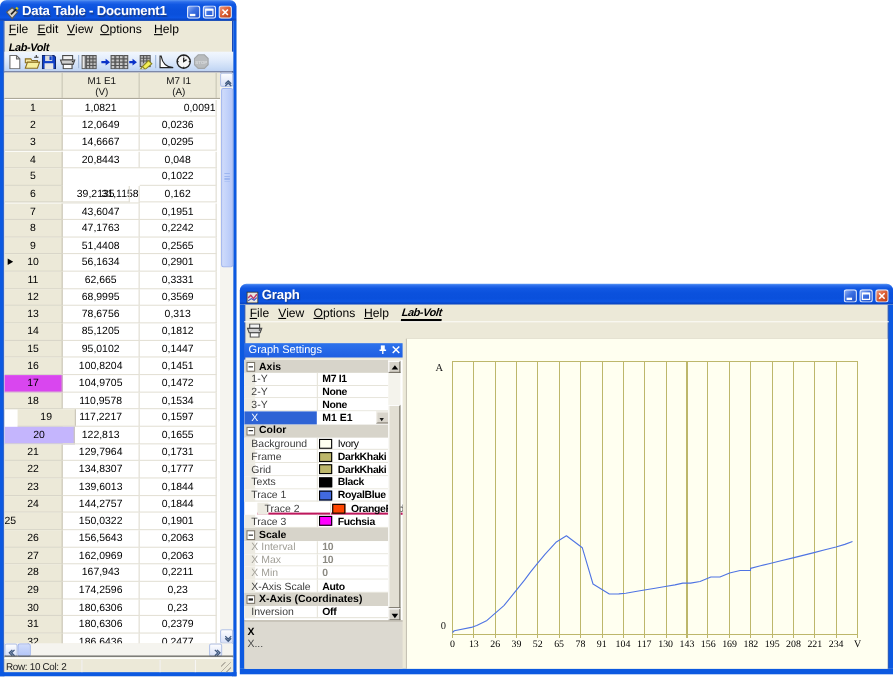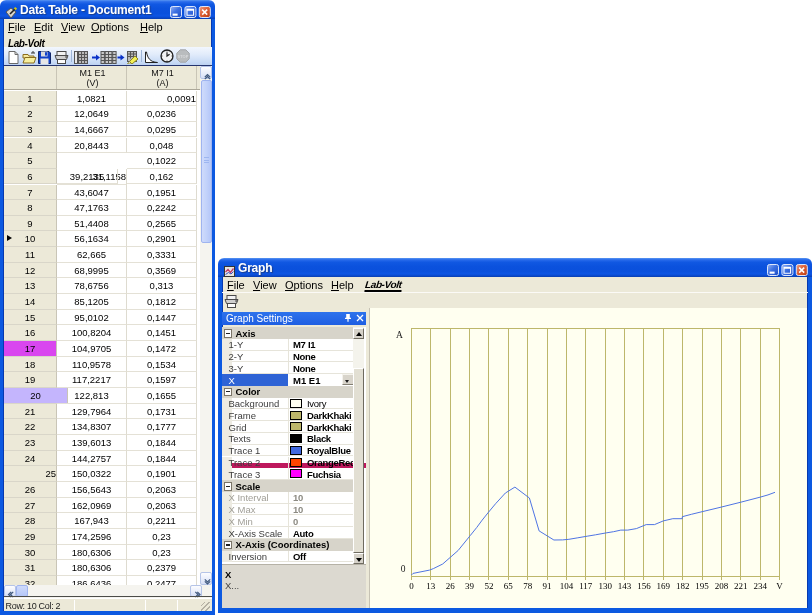--- a/index.html
+++ b/index.html
@@ -232,21 +232,21 @@
         <div style="position:absolute;left:0;top:0;width:53px;height:15.66px;background:#d946ef;border-right:1px solid #c9c5b6;border-bottom:1px solid #d9d6c9;text-align:center;line-height:15px">17</div>
         <div style="position:absolute;left:53px;top:0;width:70px;height:15.66px;border-right:1px solid #dedbd0;border-bottom:1px solid #e4e1d6;text-align:center;line-height:15px">104,9705</div>
         <div style="position:absolute;left:123px;top:0;width:70px;height:15.66px;border-right:1px solid #dedbd0;border-bottom:1px solid #e4e1d6;text-align:center;line-height:15px">0,1472</div>
       </div>
       <div style="position:absolute;left:0;top:266.2px;width:196px;height:15.66px">
         <div style="position:absolute;left:0;top:0;width:53px;height:15.66px;background:#ece9d8;border-right:1px solid #c9c5b6;border-bottom:1px solid #d9d6c9;text-align:center;line-height:15px">18</div>
         <div style="position:absolute;left:53px;top:0;width:70px;height:15.66px;border-right:1px solid #dedbd0;border-bottom:1px solid #e4e1d6;text-align:center;line-height:15px">110,9578</div>
         <div style="position:absolute;left:123px;top:0;width:70px;height:15.66px;border-right:1px solid #dedbd0;border-bottom:1px solid #e4e1d6;text-align:center;line-height:15px">0,1534</div>
       </div>
       <div style="position:absolute;left:0;top:281.9px;width:196px;height:15.66px">
-        <div style="position:absolute;left:0;top:0;width:53px;height:15.66px;background:#ece9d8;border-right:1px solid #c9c5b6;border-bottom:1px solid #d9d6c9;text-align:center;line-height:15px">19</div>
+        <div style="position:absolute;left:12px;top:0;width:53px;height:15.66px;background:#ece9d8;border-right:1px solid #c9c5b6;border-bottom:1px solid #d9d6c9;text-align:center;line-height:15px">19</div>
         <div style="position:absolute;left:53px;top:0;width:70px;height:15.66px;border-right:1px solid #dedbd0;border-bottom:1px solid #e4e1d6;text-align:center;line-height:15px">117,2217</div>
         <div style="position:absolute;left:123px;top:0;width:70px;height:15.66px;border-right:1px solid #dedbd0;border-bottom:1px solid #e4e1d6;text-align:center;line-height:15px">0,1597</div>
       </div>
       <div style="position:absolute;left:0;top:297.5px;width:196px;height:15.66px">
         <div style="position:absolute;left:0;top:0;width:64px;height:15.66px;background:#c4b5fd;border-right:1px solid #c9c5b6;border-bottom:1px solid #d9d6c9;text-align:center;line-height:15px">20</div>
         <div style="position:absolute;left:53px;top:0;width:70px;height:15.66px;border-right:1px solid #dedbd0;border-bottom:1px solid #e4e1d6;text-align:center;line-height:15px">122,813</div>
         <div style="position:absolute;left:123px;top:0;width:70px;height:15.66px;border-right:1px solid #dedbd0;border-bottom:1px solid #e4e1d6;text-align:center;line-height:15px">0,1655</div>
       </div>
       <div style="position:absolute;left:0;top:313.2px;width:196px;height:15.66px">
         <div style="position:absolute;left:0;top:0;width:53px;height:15.66px;background:#ece9d8;border-right:1px solid #c9c5b6;border-bottom:1px solid #d9d6c9;text-align:center;line-height:15px">21</div>
@@ -262,21 +262,21 @@
         <div style="position:absolute;left:0;top:0;width:53px;height:15.66px;background:#ece9d8;border-right:1px solid #c9c5b6;border-bottom:1px solid #d9d6c9;text-align:center;line-height:15px">23</div>
         <div style="position:absolute;left:53px;top:0;width:70px;height:15.66px;border-right:1px solid #dedbd0;border-bottom:1px solid #e4e1d6;text-align:center;line-height:15px">139,6013</div>
         <div style="position:absolute;left:123px;top:0;width:70px;height:15.66px;border-right:1px solid #dedbd0;border-bottom:1px solid #e4e1d6;text-align:center;line-height:15px">0,1844</div>
       </div>
       <div style="position:absolute;left:0;top:360.2px;width:196px;height:15.66px">
         <div style="position:absolute;left:0;top:0;width:53px;height:15.66px;background:#ece9d8;border-right:1px solid #c9c5b6;border-bottom:1px solid #d9d6c9;text-align:center;line-height:15px">24</div>
         <div style="position:absolute;left:53px;top:0;width:70px;height:15.66px;border-right:1px solid #dedbd0;border-bottom:1px solid #e4e1d6;text-align:center;line-height:15px">144,2757</div>
         <div style="position:absolute;left:123px;top:0;width:70px;height:15.66px;border-right:1px solid #dedbd0;border-bottom:1px solid #e4e1d6;text-align:center;line-height:15px">0,1844</div>
       </div>
       <div style="position:absolute;left:0;top:375.8px;width:196px;height:15.66px">
-        <div style="position:absolute;left:0;top:0;width:53px;height:15.66px;background:#ece9d8;border-right:1px solid #c9c5b6;border-bottom:1px solid #d9d6c9;text-align:right;line-height:15px">25</div>
+        <div style="position:absolute;left:0;top:0;width:53px;height:15.66px;background:#ece9d8;border-right:1px solid #c9c5b6;border-bottom:1px solid #d9d6c9;text-align:left;line-height:15px">25</div>
         <div style="position:absolute;left:53px;top:0;width:70px;height:15.66px;border-right:1px solid #dedbd0;border-bottom:1px solid #e4e1d6;text-align:center;line-height:15px">150,0322</div>
         <div style="position:absolute;left:123px;top:0;width:70px;height:15.66px;border-right:1px solid #dedbd0;border-bottom:1px solid #e4e1d6;text-align:center;line-height:15px">0,1901</div>
       </div>
       <div style="position:absolute;left:0;top:391.5px;width:196px;height:15.66px">
         <div style="position:absolute;left:0;top:0;width:53px;height:15.66px;background:#ece9d8;border-right:1px solid #c9c5b6;border-bottom:1px solid #d9d6c9;text-align:center;line-height:15px">26</div>
         <div style="position:absolute;left:53px;top:0;width:70px;height:15.66px;border-right:1px solid #dedbd0;border-bottom:1px solid #e4e1d6;text-align:center;line-height:15px">156,5643</div>
         <div style="position:absolute;left:123px;top:0;width:70px;height:15.66px;border-right:1px solid #dedbd0;border-bottom:1px solid #e4e1d6;text-align:center;line-height:15px">0,2063</div>
       </div>
       <div style="position:absolute;left:0;top:407.2px;width:196px;height:15.66px">
         <div style="position:absolute;left:0;top:0;width:53px;height:15.66px;background:#ece9d8;border-right:1px solid #c9c5b6;border-bottom:1px solid #d9d6c9;text-align:center;line-height:15px">27</div>
@@ -479,21 +479,21 @@
         <div class="abs" style="left:67.5px;top:1.3px;width:12.5px;height:9px;background:#000;border:1px solid #000"></div>
         <span style="position:absolute;left:85px;top:0.6px;font-weight:bold;color:#000;white-space:nowrap;letter-spacing:-0.3px">Black</span>
       </div>
       <div class="abs" style="left:0;top:117.7px;width:131px;height:11.77px;background:#fff;border-bottom:1px solid #e6e4da">
         <div class="abs" style="left:0;top:0;width:10px;height:11.77px;background:#edebe2"></div>
         <div class="abs" style="left:66px;top:0;width:1px;height:11.77px;background:#e6e4da"></div>
         <span style="position:absolute;left:6.5px;top:0.6px;color:#3c3c3c;white-space:nowrap">Trace 1</span>
         <div class="abs" style="left:67.5px;top:1.3px;width:12.5px;height:9px;background:#4169e1;border:1px solid #000"></div>
         <span style="position:absolute;left:85px;top:0.6px;font-weight:bold;color:#000;white-space:nowrap;letter-spacing:-0.3px">RoyalBlue</span>
       </div>
-      <div class="abs" style="left:0;top:129.5px;width:148px;height:11.77px;background:#fff;border-bottom:5px solid #be185d">
+      <div class="abs" style="left:12px;top:129.5px;width:148px;height:11.77px;background:#fff;border-bottom:2px solid #be185d">
         <div class="abs" style="left:0;top:0;width:10px;height:11.77px;background:#edebe2"></div>
         <div class="abs" style="left:66px;top:0;width:1px;height:11.77px;background:#e6e4da"></div>
         <span style="position:absolute;left:6.5px;top:0.6px;color:#3c3c3c;white-space:nowrap">Trace 2</span>
         <div class="abs" style="left:67.5px;top:1.3px;width:12.5px;height:9px;background:#ff4500;border:1px solid #000"></div>
         <span style="position:absolute;left:85px;top:0.6px;font-weight:bold;color:#000;white-space:nowrap;letter-spacing:-0.3px">OrangeRed</span>
       </div>
       <div class="abs" style="left:0;top:141.2px;width:131px;height:11.77px;background:#fff;border-bottom:1px solid #e6e4da">
         <div class="abs" style="left:0;top:0;width:10px;height:11.77px;background:#edebe2"></div>
         <div class="abs" style="left:66px;top:0;width:1px;height:11.77px;background:#e6e4da"></div>
         <span style="position:absolute;left:6.5px;top:0.6px;color:#3c3c3c;white-space:nowrap">Trace 3</span>

